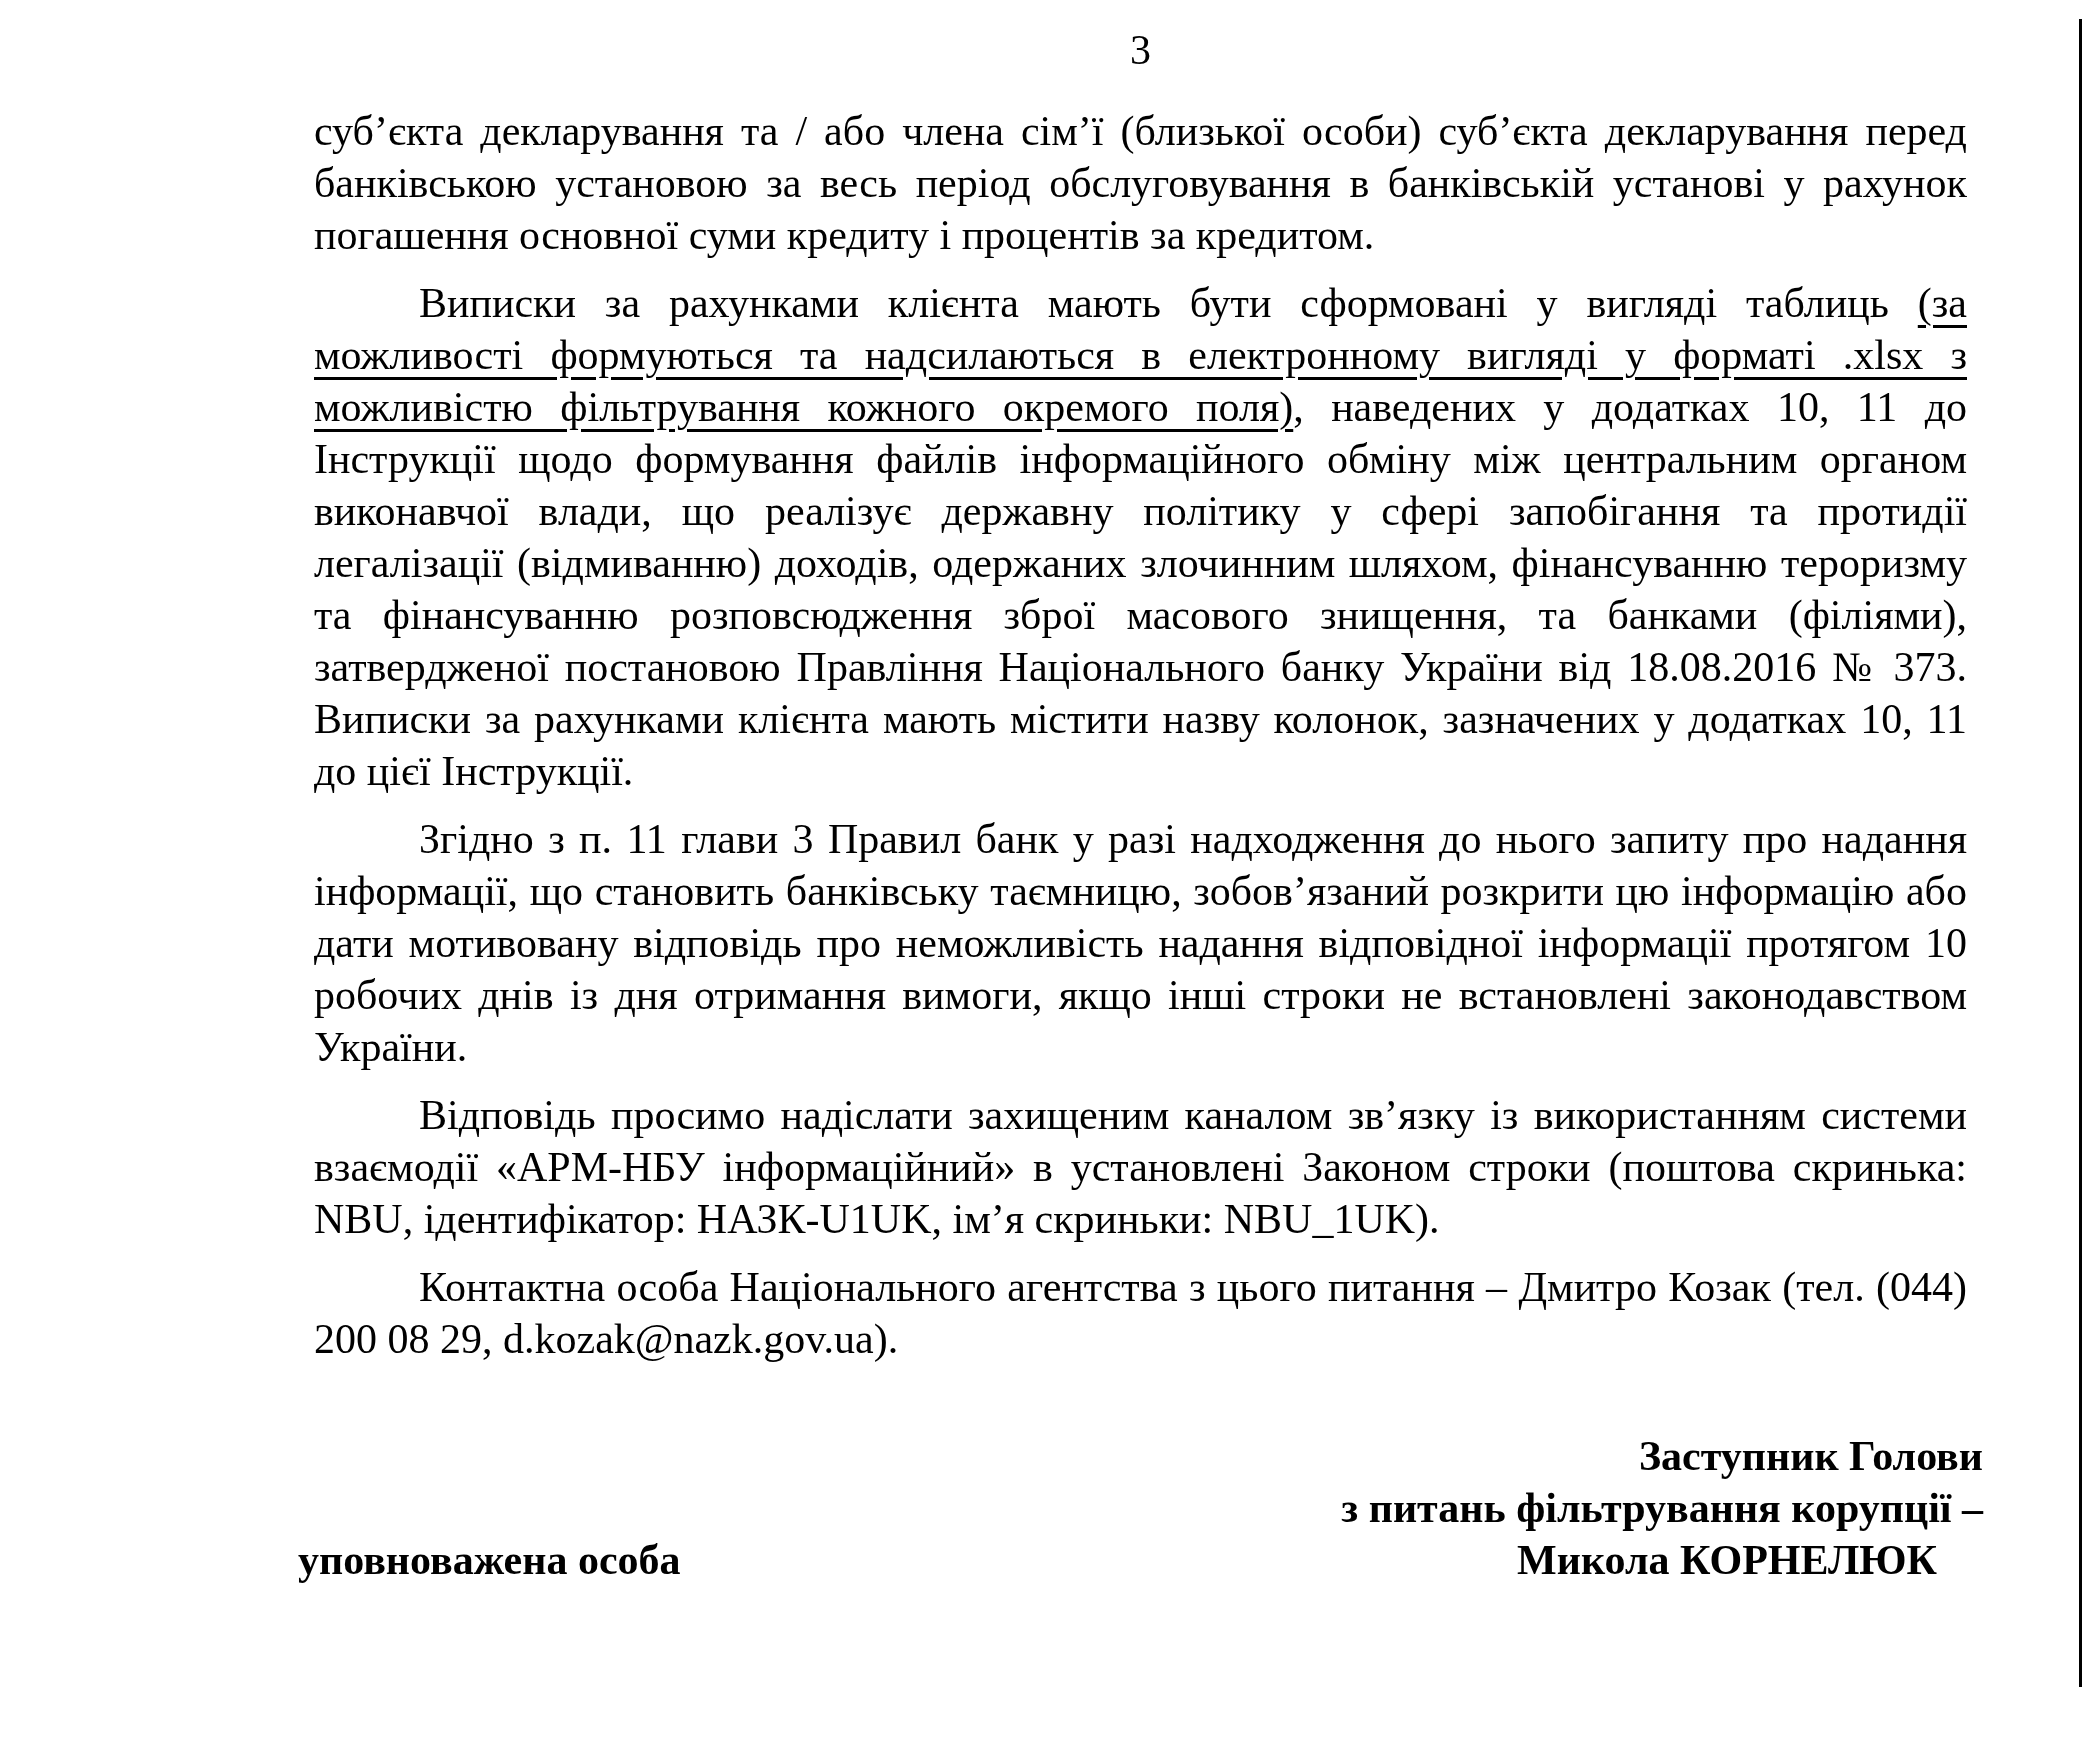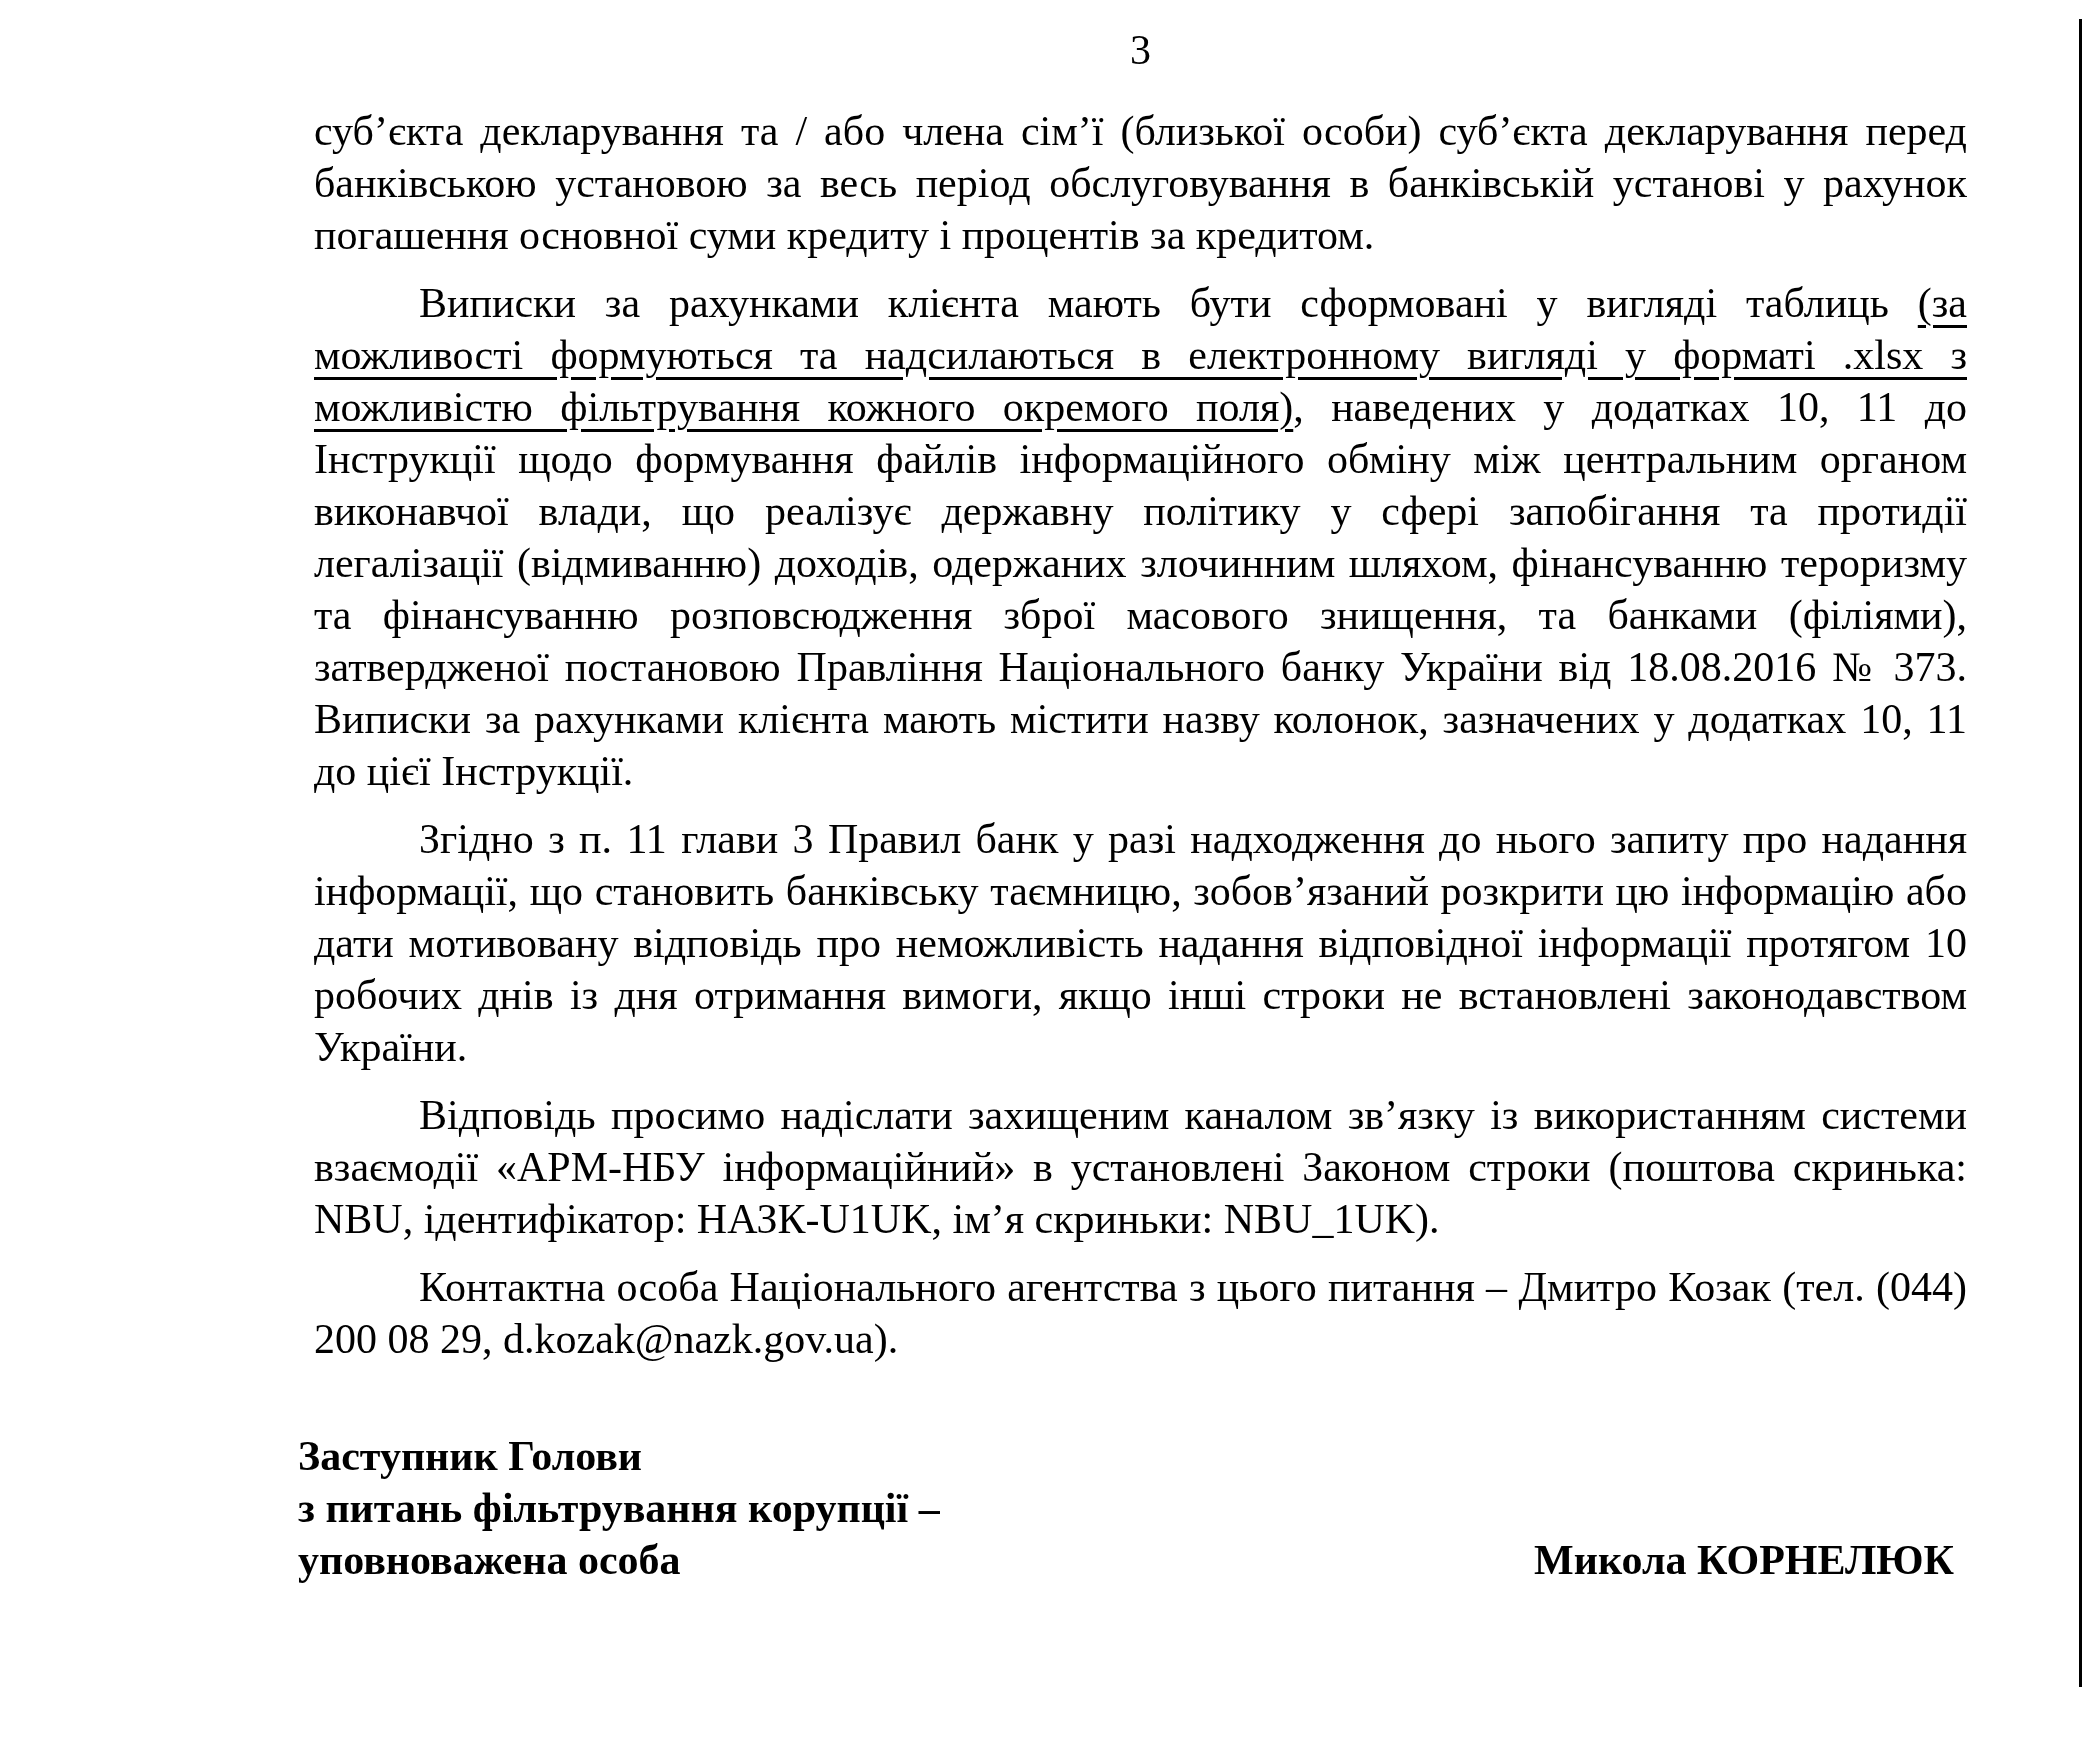--- a/index.html
+++ b/index.html
@@ -42,30 +42,30 @@
     text-decoration: underline;
     text-decoration-thickness: 3.4px;
     text-underline-offset: 7.6px;
   }
   .signature {
     margin-top: 65px;
     font-weight: bold;
   }
   .sig-line {
     margin: 0;
-    text-align: left;
+    text-align: right;
     text-indent: 0;
   }
   .sig-row {
     display: flex;
     justify-content: space-between;
     align-items: baseline;
   }
   .sig-name {
-    margin-right: 29px;
+    margin-right: 46px;
     white-space: nowrap;
   }
   .scan-artifact {
     position: absolute;
     top: 18.5px;
     right: 0;
     width: 4.2px;
     height: 1668px;
     background: #000000;
   }

